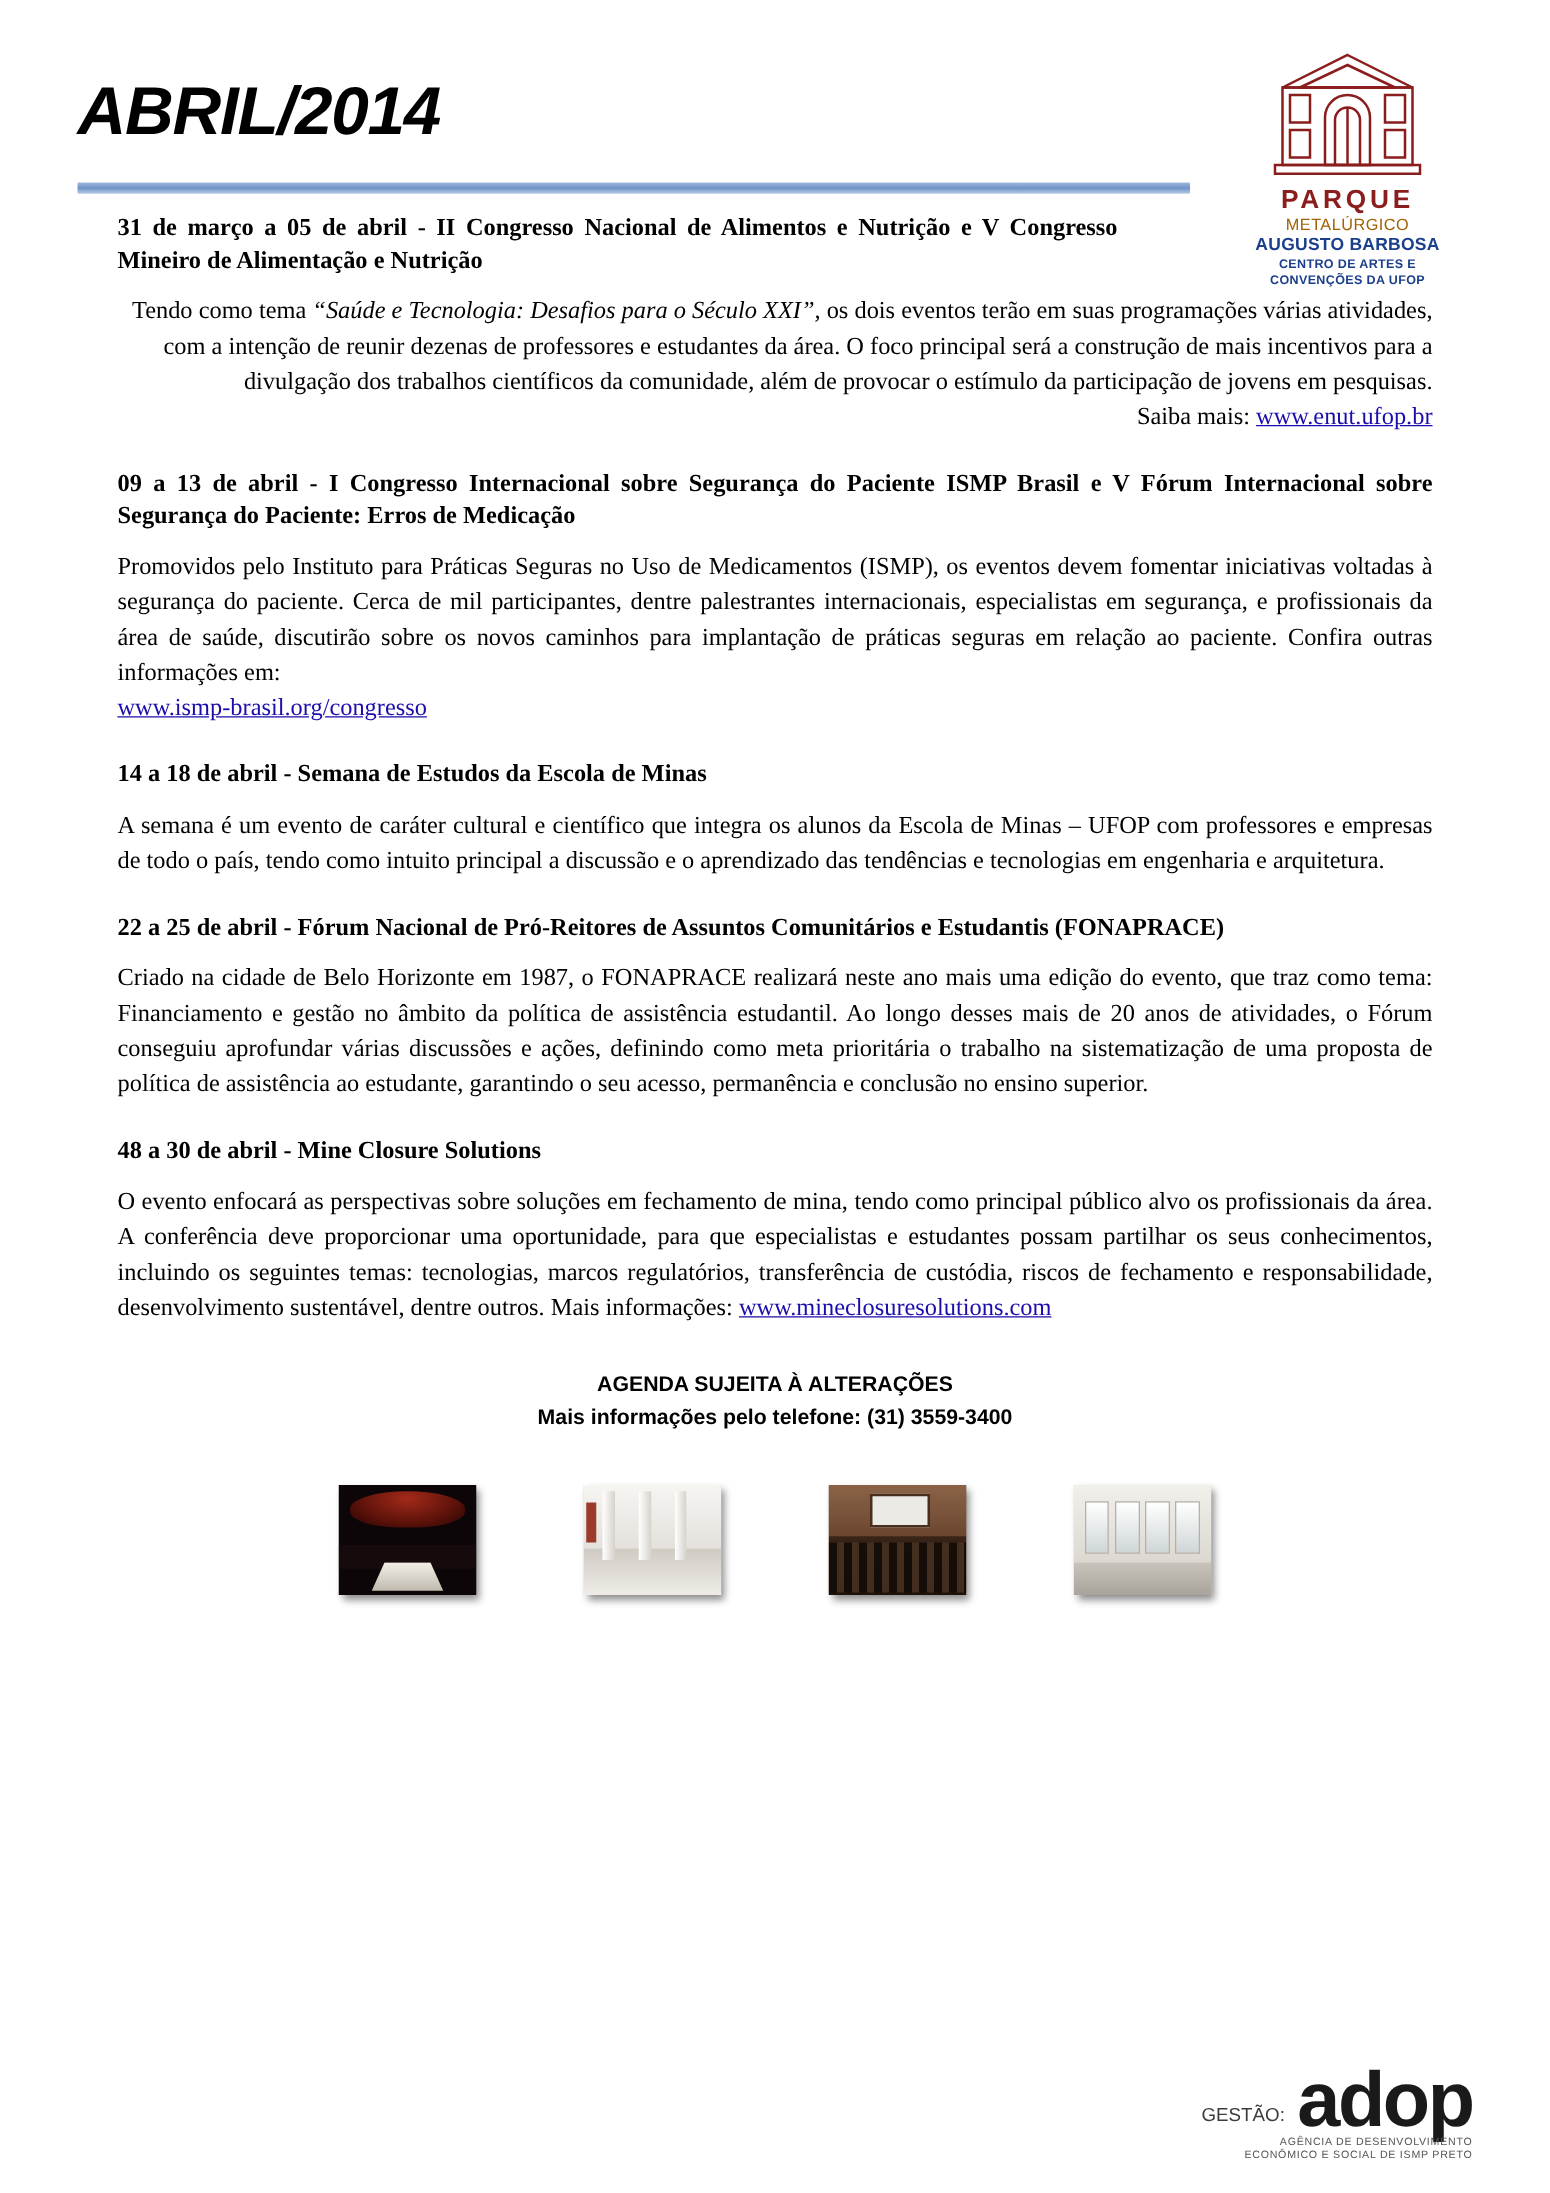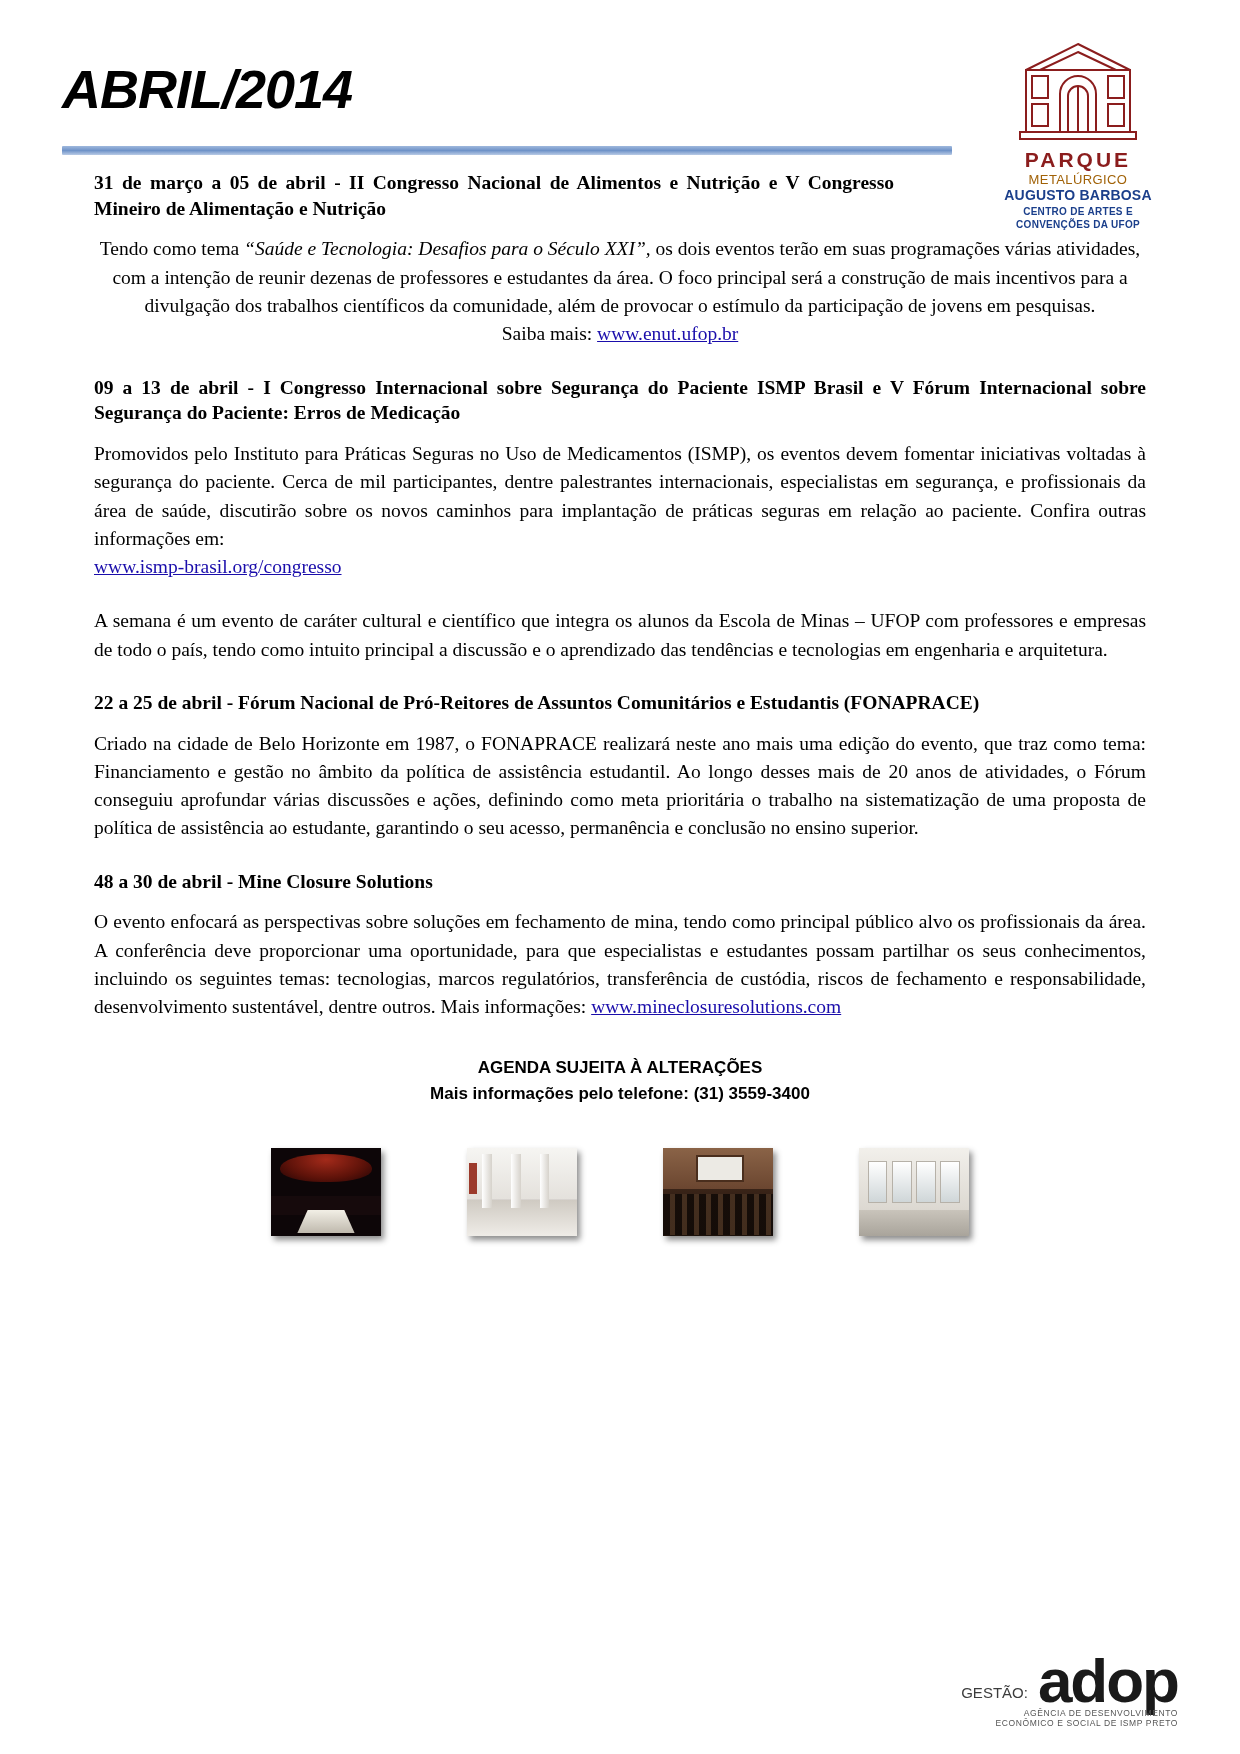--- a/index.html
+++ b/index.html
@@ -115,21 +115,21 @@
     font-family: "Liberation Serif", serif;
     font-size: 19.5px;
     line-height: 1.45;
     text-align: justify;
     margin: 14px 0 0 0;
   }
   .block {
     margin-bottom: 26px;
   }
   .evt-body.nojust {
-    text-align: center;
+    text-align: right;
   }
   .italic { font-style: italic; }
   a.doc-link, .doc-link {
     color: #1a0dab;
     text-decoration: underline;
     cursor: pointer;
   }
 
   
   .footer-notes {
@@ -326,20 +326,21 @@
 
     <div class="block">
       <p class="evt-title">09 a 13 de abril - I Congresso Internacional sobre Segurança do Paciente ISMP Brasil e V Fórum Internacional sobre Segurança do Paciente: Erros de Medicação</p>
       <p class="evt-body">
         <span>Promovidos pelo Instituto para Práticas Seguras no Uso de Medicamentos (ISMP), os eventos devem fomentar iniciativas voltadas à segurança do paciente. Cerca de mil participantes, dentre palestrantes internacionais, especialistas em segurança, e profissionais da área de saúde, discutirão sobre os novos caminhos para implantação de práticas seguras em relação ao paciente. Confira outras informações em:</span><br>
         <a class="doc-link" href="#">www.ismp-brasil.org/congresso</a>
       </p>
     </div>
 
     <div class="block">
+      <p class="evt-title">14 a 18 de abril - Semana de Estudos da Escola de Minas</p>
       <p class="evt-body"><span>A semana é um evento de caráter cultural e científico que integra os alunos da Escola de Minas – UFOP com professores e empresas de todo o país, tendo como intuito principal a discussão e o aprendizado das tendências e tecnologias em engenharia e arquitetura.</span></p>
     </div>
 
     <div class="block">
       <p class="evt-title">22 a 25 de abril - Fórum Nacional de Pró-Reitores de Assuntos Comunitários e Estudantis (FONAPRACE)</p>
       <p class="evt-body"><span>Criado na cidade de Belo Horizonte em 1987, o FONAPRACE realizará neste ano mais uma edição do evento, que traz como tema: Financiamento e gestão no âmbito da política de assistência estudantil. Ao longo desses mais de 20 anos de atividades, o Fórum conseguiu aprofundar várias discussões e ações, definindo como meta prioritária o trabalho na sistematização de uma proposta de política de assistência ao estudante, garantindo o seu acesso, permanência e conclusão no ensino superior.</span></p>
     </div>
 
     <div class="block">
       <p class="evt-title">48 a 30 de abril - Mine Closure Solutions</p>

